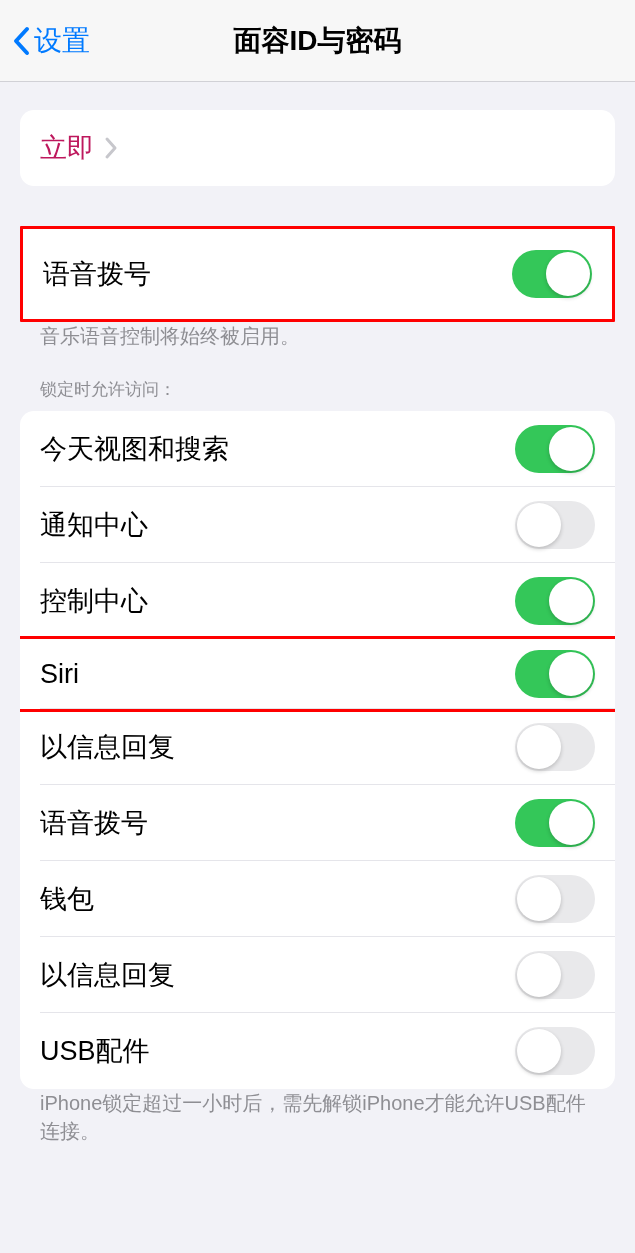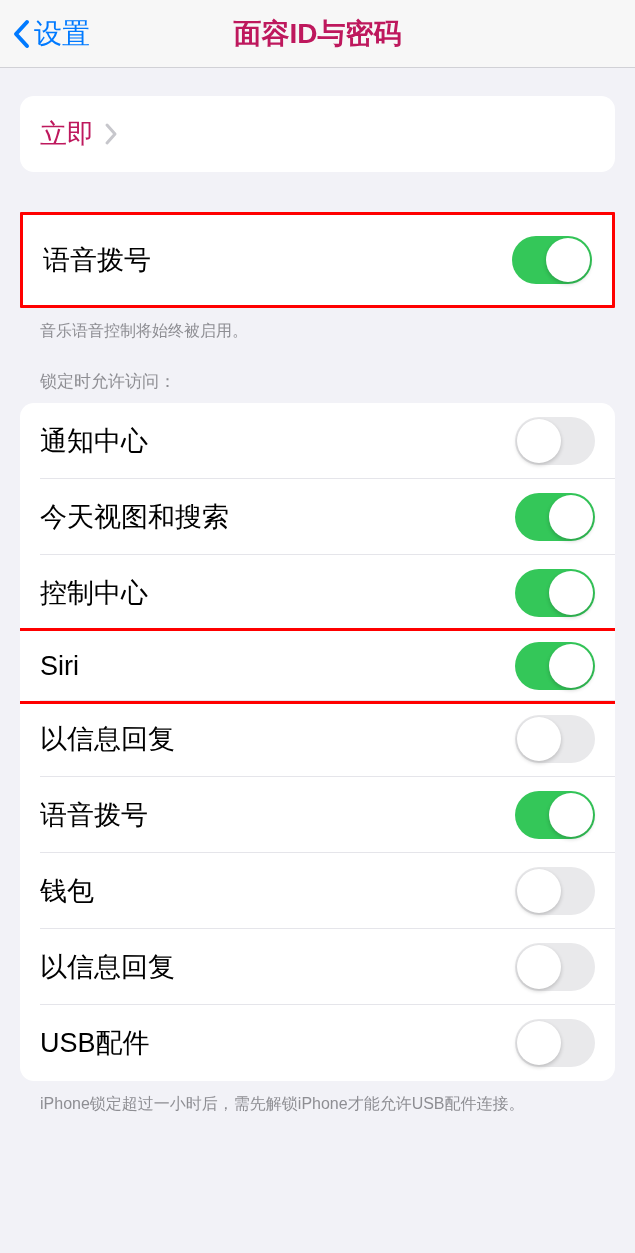--- a/index.html
+++ b/index.html
@@ -8,21 +8,21 @@
       box-sizing: border-box;
     }
     body {
       font-family: -apple-system, BlinkMacSystemFont, "Helvetica Neue", sans-serif;
       background: #f2f2f7;
       width: 635px;
       height: 1253px;
       overflow: hidden;
     }
     .nav-bar {
-      height: 68px;
+      height: 82px;
       background: #f7f7f7;
       border-bottom: 1px solid #d1d1d6;
       display: flex;
       align-items: center;
       position: relative;
       padding: 8px 12px;
     }
     .back-button {
       display: flex;
       align-items: center;
@@ -34,21 +34,21 @@
       margin-right: 4px;
       display: flex;
       align-items: center;
     }
     .nav-title {
       position: absolute;
       left: 50%;
       transform: translateX(-50%);
       font-size: 28px;
       font-weight: 600;
-      color: #be185d;
+      color: #000000;
     }
     .content {
       padding: 0 20px;
     }
     .cell-group {
       background: #fff;
       border-radius: 14px;
       overflow: hidden;
       margin-top: 28px;
     }
@@ -120,23 +120,23 @@
       top: 2px;
       box-shadow: 0 2px 4px rgba(0,0,0,0.2);
     }
     .toggle.on .toggle-knob {
       right: 2px;
     }
     .toggle.off .toggle-knob {
       left: 2px;
     }
     .footer-text {
-      font-size: 16px;
+      font-size: 20px;
       color: #8e8e93;
-      padding: 12px 20px 0 20px;
+      padding: 0 20px 0 20px;
       line-height: 1.4;
     }
     .header-text {
       font-size: 17px;
       color: #8e8e93;
       padding: 28px 20px 10px 20px;
     }
     .list-group {
       background: #fff;
       border-radius: 14px;
@@ -181,28 +181,28 @@
       </div>
     </div>
   </div>
 
   <div class="footer-text">音乐语音控制将始终被启用。</div>
 
   <div class="header-text">锁定时允许访问：</div>
 
   <div class="list-group" id="lock-access-list">
       <div class="cell">
+        <span class="cell-label">今天视图和搜索</span>
+        <div class="toggle on">
+          <div class="toggle-knob"></div>
+        </div>
+      </div>
+      <div class="cell">
         <span class="cell-label">通知中心</span>
         <div class="toggle off">
-          <div class="toggle-knob"></div>
-        </div>
-      </div>
-      <div class="cell">
-        <span class="cell-label">今天视图和搜索</span>
-        <div class="toggle on">
           <div class="toggle-knob"></div>
         </div>
       </div>
       <div class="cell">
         <span class="cell-label">控制中心</span>
         <div class="toggle on">
           <div class="toggle-knob"></div>
         </div>
       </div>
       <div class="cell highlighted">

